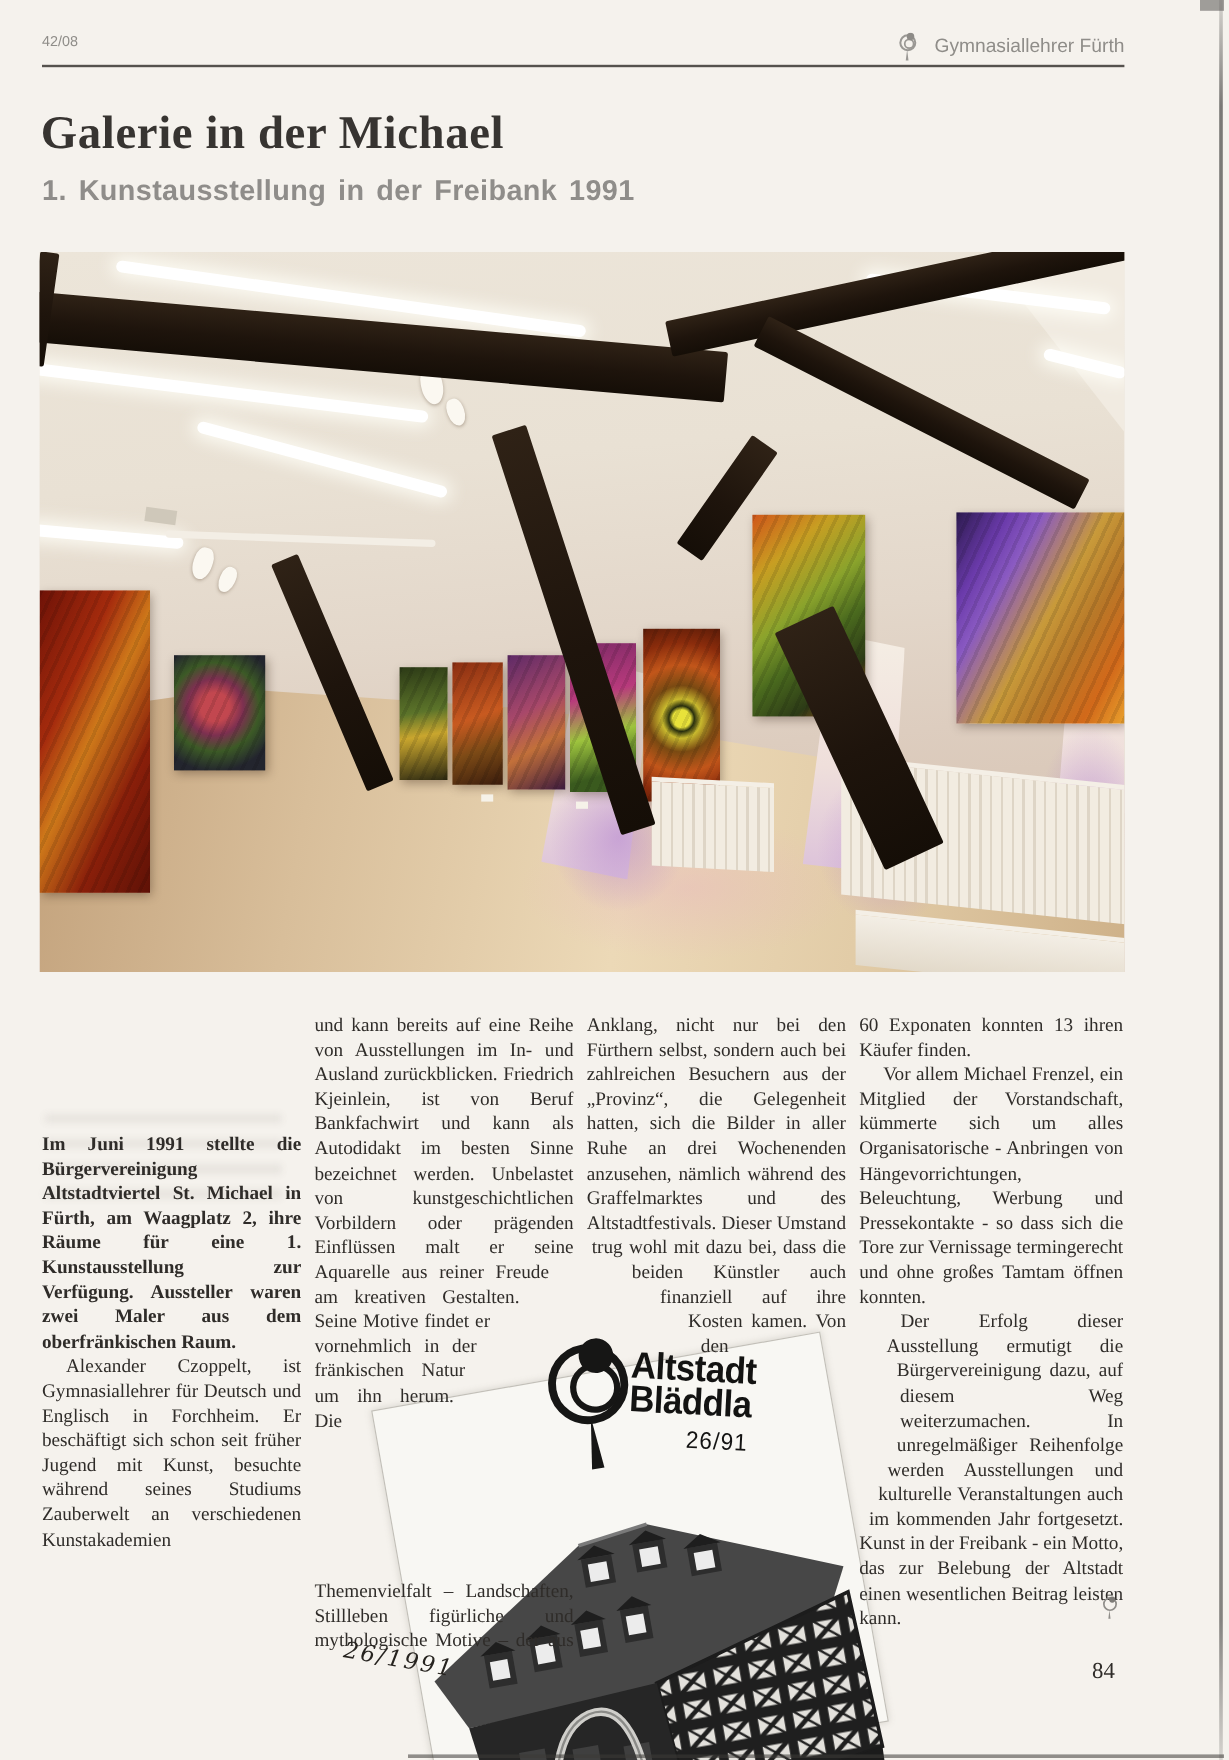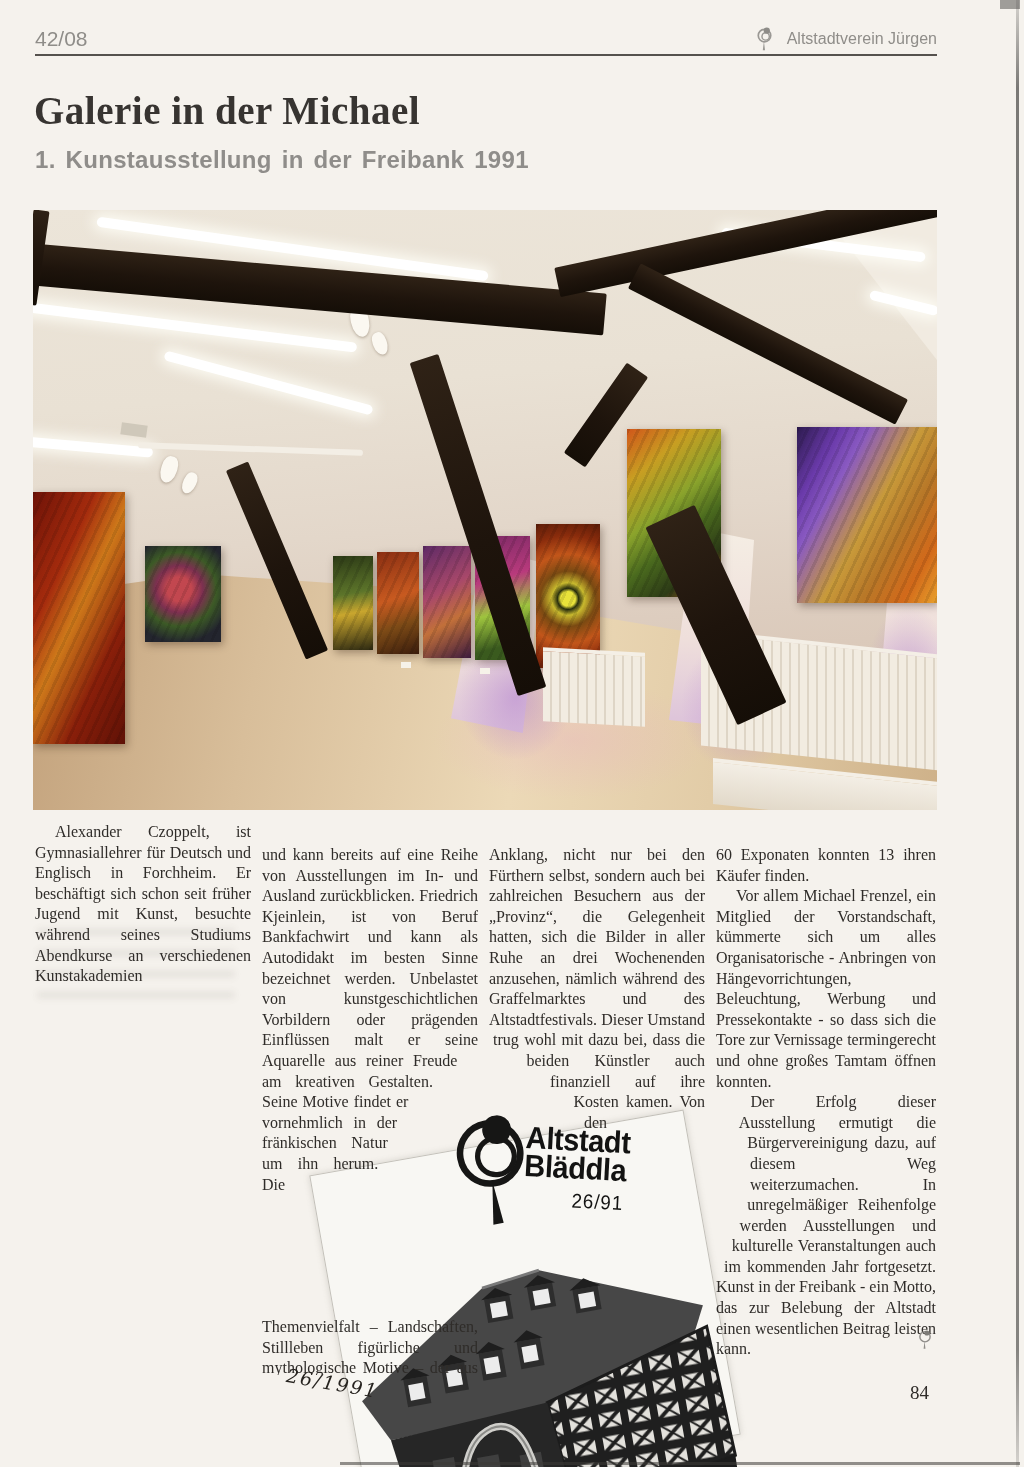--- a/index.html
+++ b/index.html
@@ -2,21 +2,21 @@
 <html lang="de"><head>
 <meta charset="utf-8">
 <style>
   html,body{margin:0;padding:0;}
   body{width:1024px;height:1467px;position:relative;background:#f5f2ed;
        font-family:"Liberation Serif",serif;color:#2f2c29;overflow:hidden;}
   [data-name]{box-sizing:border-box;}
 
   
   .hdr-issue{position:absolute;left:35px;top:27px;font-family:"Liberation Sans",sans-serif;
-             font-size:21px;color:#8f8d89;}
+             font-size:12px;color:#8f8d89;}
   .hdr-brand{position:absolute;right:87px;top:27px;display:flex;align-items:center;gap:14px;
              font-family:"Liberation Sans",sans-serif;font-size:16px;color:#8f8d89;}
   .hdr-rule{position:absolute;left:35px;top:54px;width:902px;height:2px;background:#55524e;}
 
   .title{position:absolute;left:34px;top:88px;font-size:39px;font-weight:bold;color:#373431;
          letter-spacing:.5px;}
   .subtitle{position:absolute;left:35px;top:146px;font-family:"Liberation Sans",sans-serif;
             font-size:24px;font-weight:bold;color:#8f8d8a;letter-spacing:.3px;word-spacing:3px;}
 
   
@@ -88,21 +88,21 @@
 <body data-name="magazine-page">
 
 <div class="hdr-issue" data-name="issue-number">42/08</div>
 <div class="hdr-brand" data-name="header-brand">
   <svg data-name="altstadtverein-logo-icon" width="17" height="24" viewBox="0 0 60 84">
     <circle cx="30" cy="30" r="22" fill="none" stroke="#9a9894" stroke-width="6"></circle>
     <circle cx="34" cy="33" r="13" fill="none" stroke="#9a9894" stroke-width="5"></circle>
     <circle cx="38" cy="12" r="11" fill="#8d8b87"></circle>
     <path d="M28 50 L24 82 L32 82 Z" fill="#9a9894"></path>
   </svg>
-  <span data-name="header-brand-label">Altstadtverein Jürgen</span>
+  <span data-name="header-brand-label">Gymnasiallehrer Fürth</span>
 </div>
 <div class="hdr-rule" data-name="header-rule"></div>
 
 <h1 class="title" data-name="page-title" style="margin:0;">Galerie in der Michael</h1>
 <div class="subtitle" data-name="page-subtitle">1. Kunstausstellung in der Freibank 1991</div>
 
 <div class="photo" data-name="gallery-photo">
   <div class="ph-corner" data-name="bright-wall-corner"></div>
   <div class="floor" data-name="gallery-floor"></div>
   <div class="glow" data-name="floor-light-reflection" style="left:400px;top:470px;width:280px;height:120px;background:radial-gradient(closest-side,rgba(232,178,192,.4),transparent);"></div>
@@ -227,21 +227,22 @@
 
     <path d="M95 298 C 88 220, 104 176, 134 168 C 167 161, 178 205, 172 298" fill="none" stroke="#d0cfcb" stroke-width="7"></path>
     <path d="M95 298 C 88 220, 104 176, 134 168 C 167 161, 178 205, 172 298" fill="none" stroke="#8a8a87" stroke-width="2"></path>
     <rect x="112" y="282" width="50" height="14" fill="#f2f1ee" stroke="#555" stroke-width="1"></rect>
     <path d="M118 289 H156" stroke="#3a3a3a" stroke-width="3" stroke-dasharray="5 3"></path>
   </svg>
 </div>
 <div class="handwritten" data-name="handwritten-issue-note">26/1991</div>
 
 <div class="col" style="left:35px;top:822px;" data-name="column-1">
-  <p class="ind" data-name="body-paragraph">Alexander Czoppelt, ist Gymnasiallehrer für Deutsch und Englisch in Forchheim. Er beschäftigt sich schon seit früher Jugend mit Kunst, besuchte während seines Studiums Abendkurse an verschiedenen Kunstakademien</p>
+  <p class="lead" data-name="lead-paragraph">Im Juni 1991 stellte die Bürgervereinigung Altstadtviertel St. Michael in Fürth, am Waagplatz 2, ihre Räume für eine 1. Kunstausstellung zur Verfügung. Aussteller waren zwei Maler aus dem oberfränkischen Raum.</p>
+  <p class="ind" data-name="body-paragraph">Alexander Czoppelt, ist Gymnasiallehrer für Deutsch und Englisch in Forchheim. Er beschäftigt sich schon seit früher Jugend mit Kunst, besuchte während seines Studiums Zauberwelt an verschiedenen Kunstakademien</p>
 </div>
 
 <div class="col" style="left:262px;top:845px;height:530px;overflow:hidden;" data-name="column-2">
   <div class="wrap-r" data-name="text-wrap-spacer"></div>
   <p data-name="body-paragraph">und kann bereits auf eine Reihe von Ausstellungen im In- und Ausland zurückblicken. Friedrich Kjeinlein, ist von Beruf Bankfachwirt und kann als Autodidakt im besten Sinne bezeichnet werden. Unbelastet von kunstgeschichtlichen Vorbildern oder prägenden Einflüssen malt er seine Aquarelle aus reiner Freude am kreativen Gestalten. Seine Motive findet er vornehmlich in der fränkischen Natur um ihn herum. Die Themenvielfalt – Landschaften, Stillleben figürliche und mythologische Motive – der aus insgesamt 60 Exponaten bestehenden Kunstschau fand großen</p>
 </div>
 
 <div class="col" style="left:489px;top:845px;height:300px;overflow:hidden;" data-name="column-3">
   <div class="wrap-l3" data-name="text-wrap-spacer"></div>
   <p data-name="body-paragraph">Anklang, nicht nur bei den Fürthern selbst, sondern auch bei zahlreichen Besuchern aus der „Provinz“, die Gelegenheit hatten, sich die Bilder in aller Ruhe an drei Wochenenden anzusehen, nämlich während des Graffelmarktes und des Altstadtfestivals. Dieser Umstand trug wohl mit dazu bei, dass die beiden Künstler auch finanziell auf ihre Kosten kamen. Von den</p>

